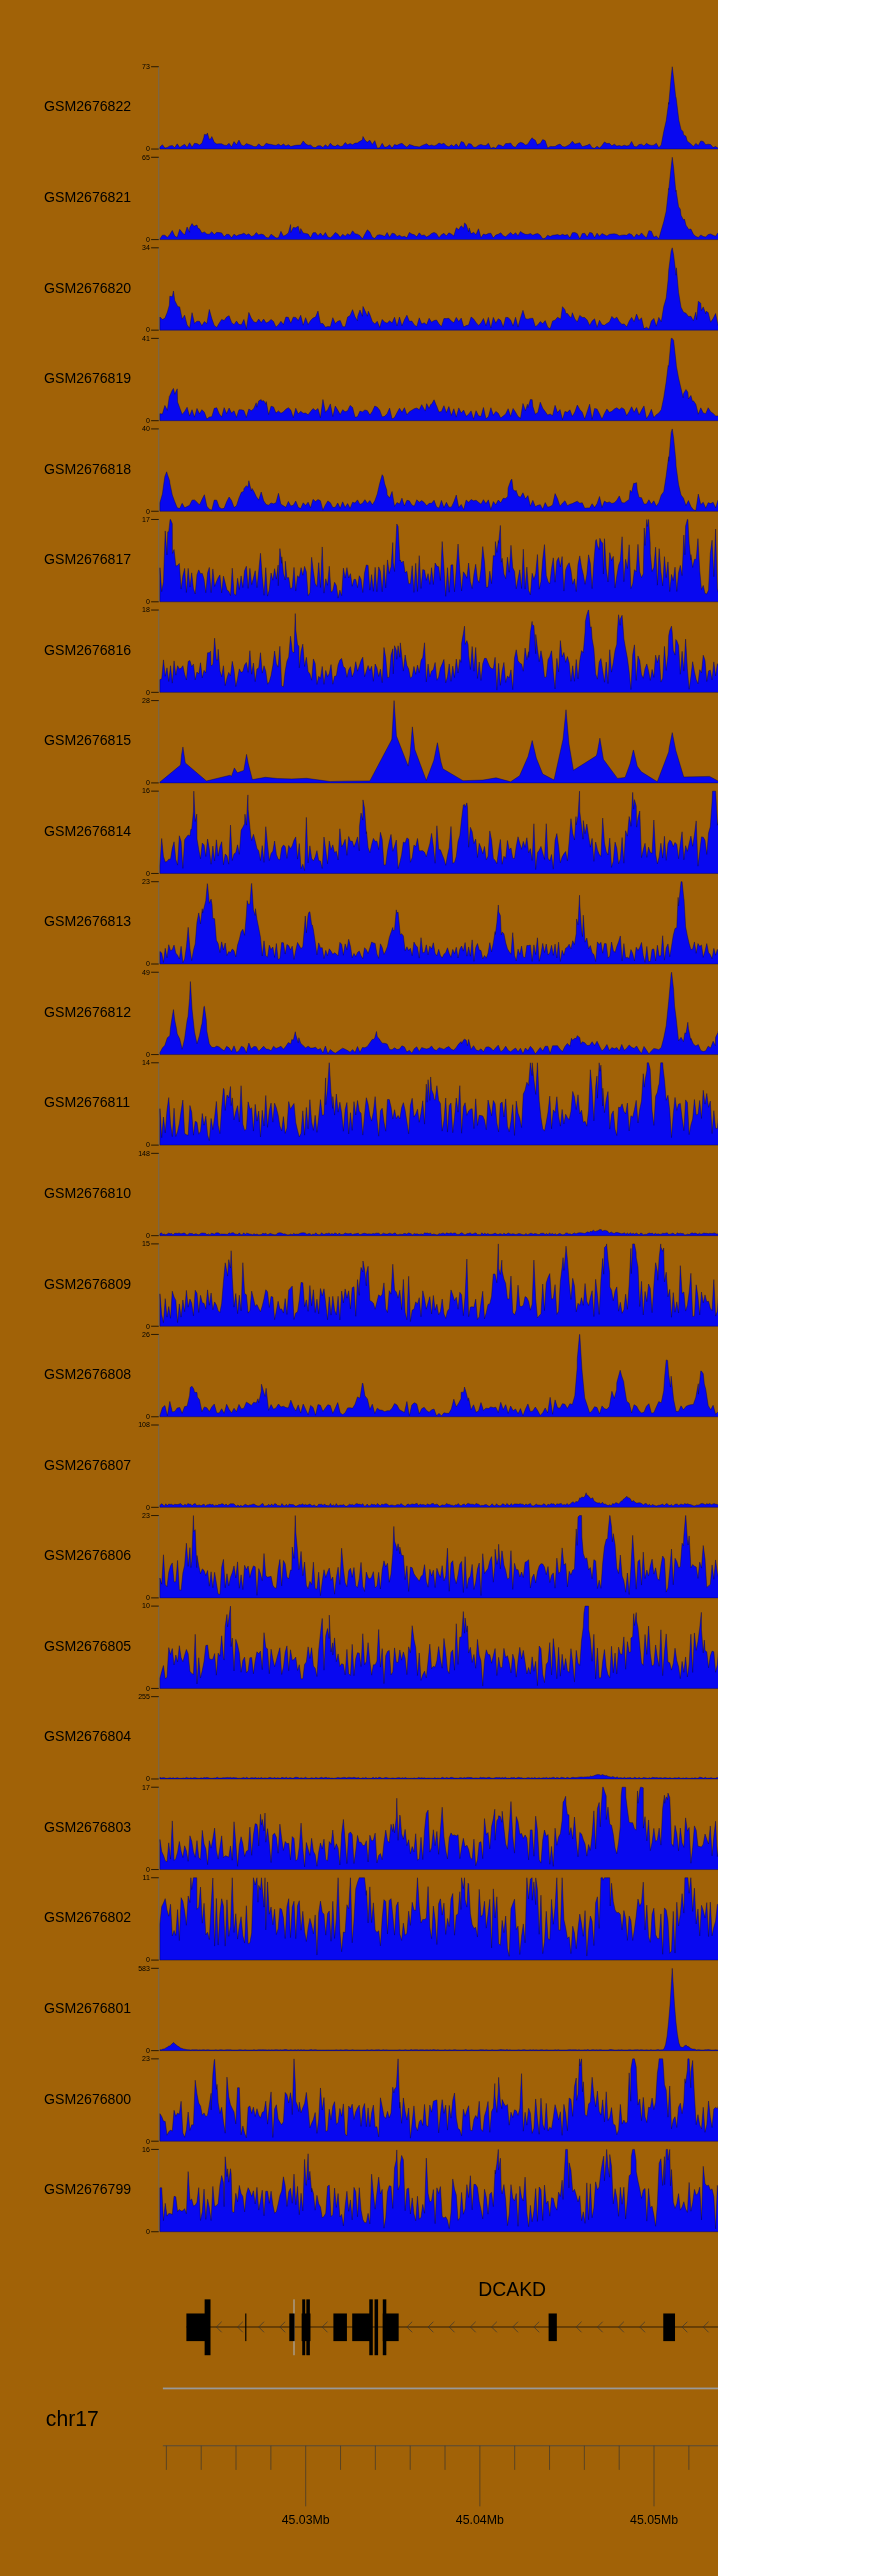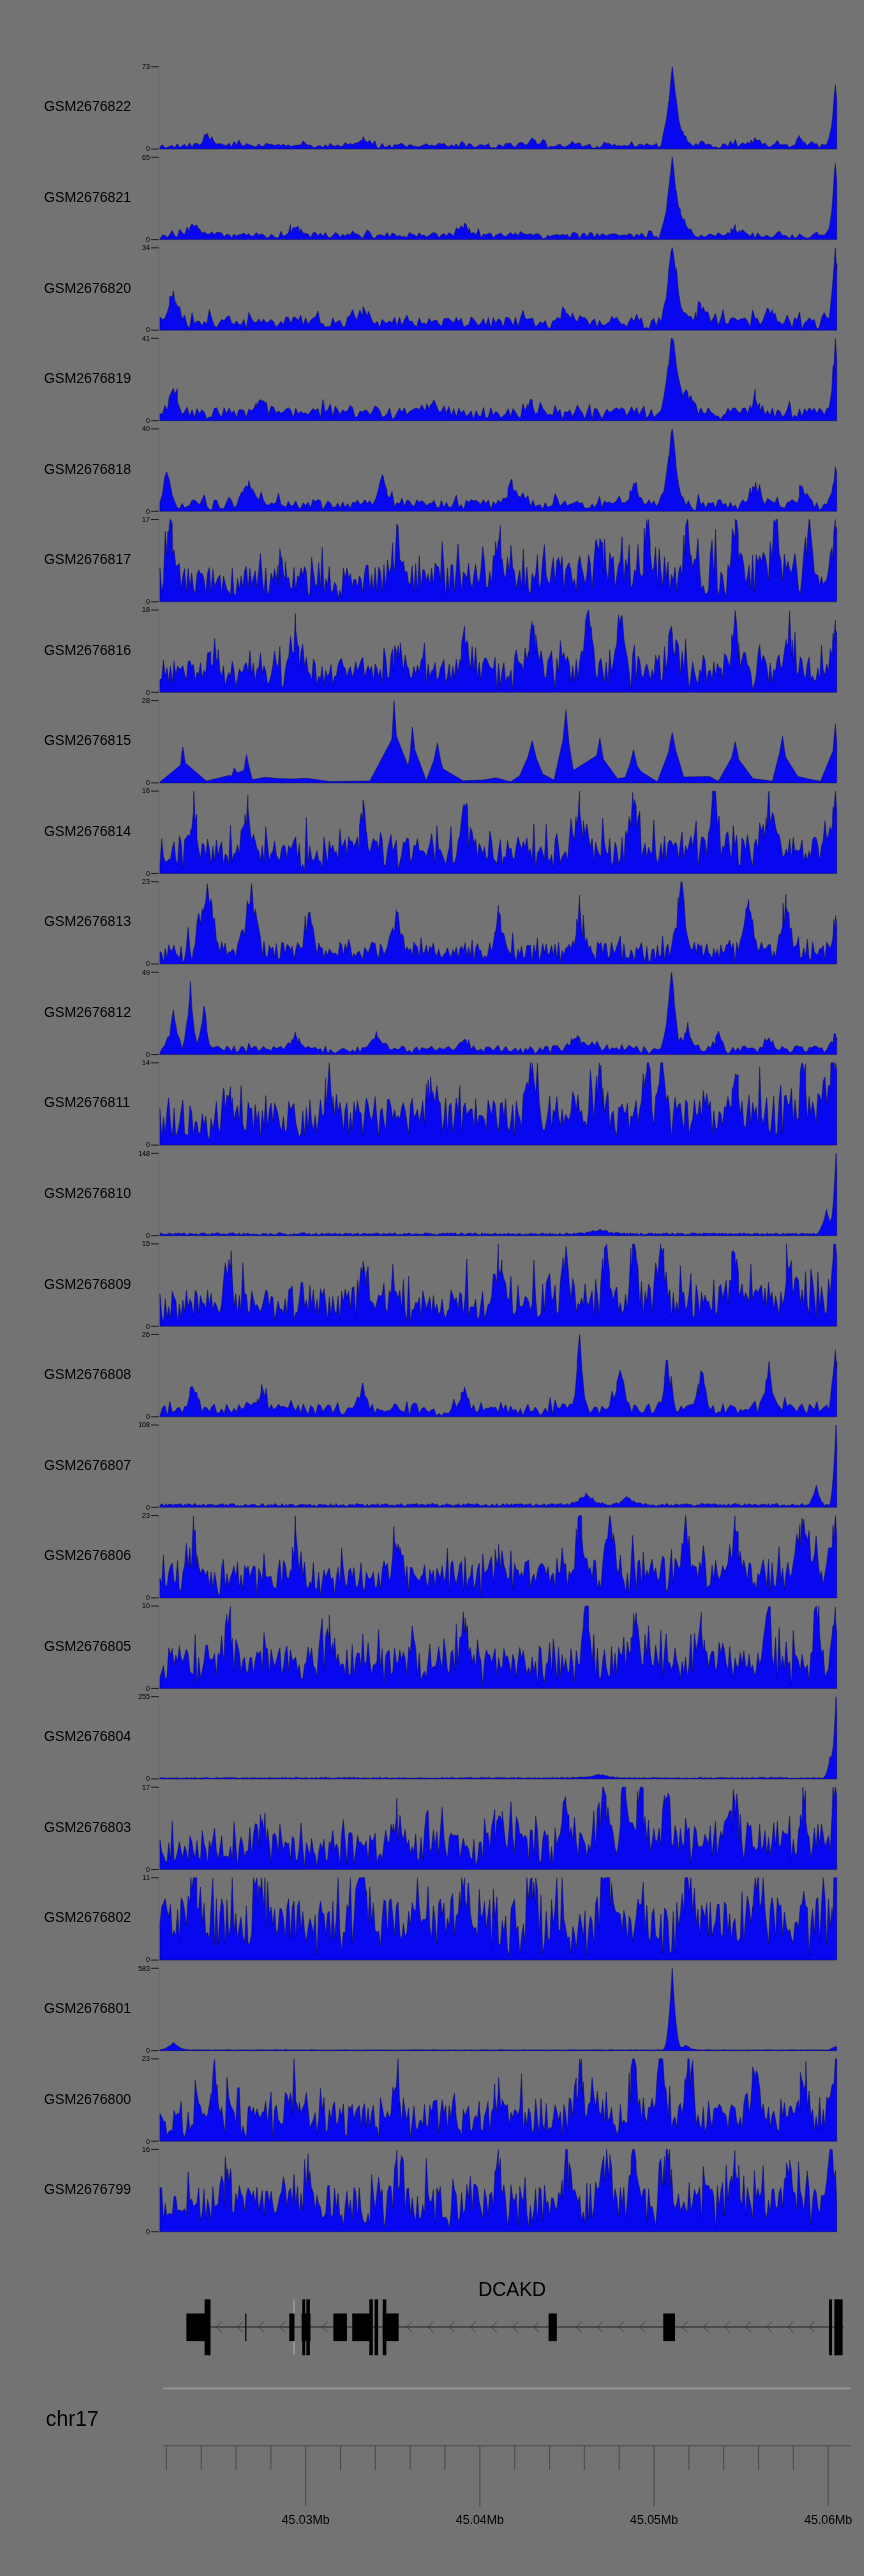--- a/index.html
+++ b/index.html
@@ -1,16 +1,16 @@
 <!DOCTYPE html>
 <html style="font-size:9.4px"><head>
 <meta charset="utf-8">
 <style>
   html,body{margin:0;padding:0;background:#fff;}
-  .page{position:relative;width:864px;height:2576px;background:#737373;overflow:hidden;}
+  .page{position:relative;width:718px;height:2576px;background:#a16207;overflow:hidden;}
   svg text{font-family:"Liberation Sans", sans-serif;fill:#000;}
   .gsm-label{font-size:24px;}
   .ax-num{font-size:12px;}
   .gene-name{font-size:33px;}
   .chrom-label{font-size:36px;}
   .ruler-num{font-size:21px;}
 </style>
 </head>
 <body>
 

